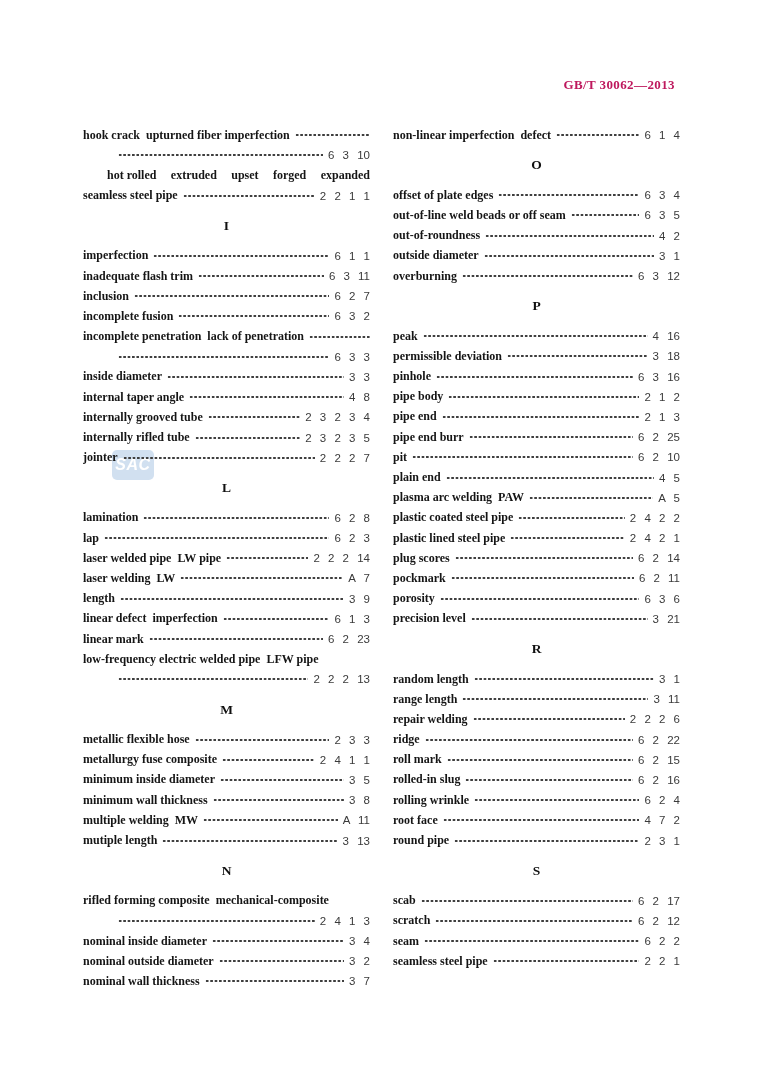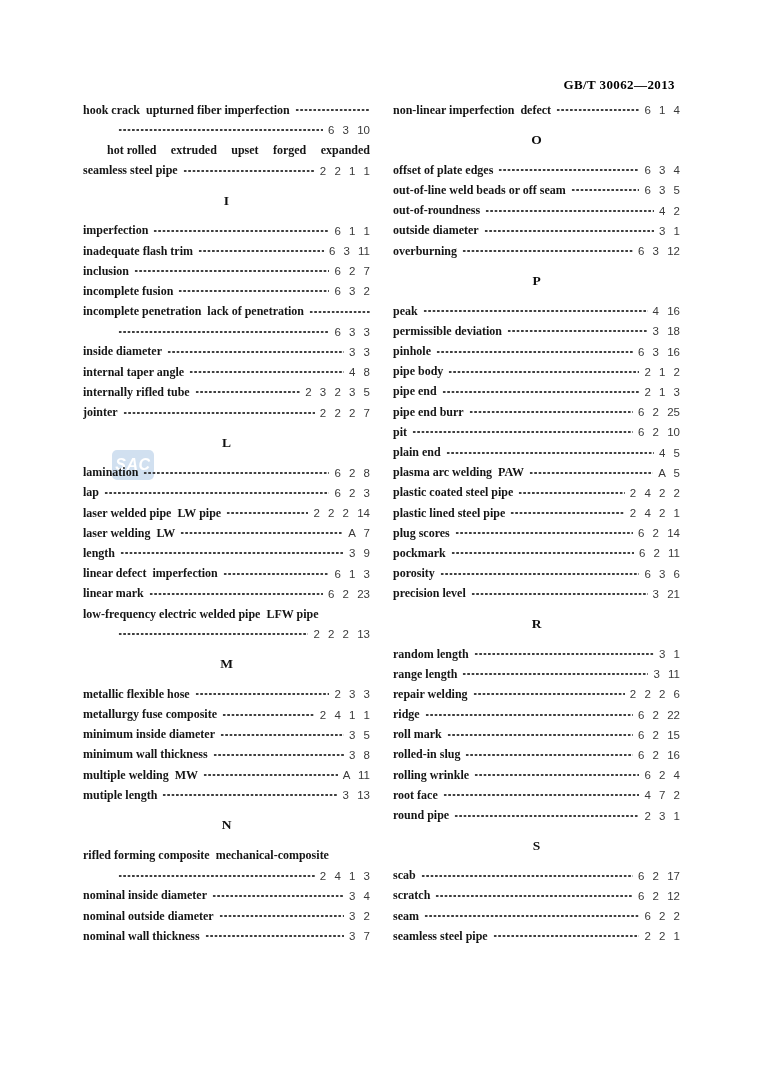--- a/index.html
+++ b/index.html
@@ -6,25 +6,25 @@
   body {
     width:759px; height:1073px;
     background:#ffffff;
     position:relative;
     overflow:hidden;
     font-family:"Liberation Serif", serif;
     color:#151515;
   }
   .page-header {
     position:absolute; top:77px; right:84px;
-    font-weight:bold; font-size:13px; letter-spacing:0.4px; color:#000000;
+    font-weight:bold; font-size:13px; letter-spacing:0.4px; color:#be185d;
     white-space:pre;
   }
   .columns {
-    position:absolute; top:100px; left:83px; width:597px;
+    position:absolute; top:125px; left:83px; width:597px;
     display:flex; gap:23px;
   }
   .col { width:287px; }
   .row {
     display:flex; align-items:center;
     height:20.2px; overflow:hidden;
   }
   .row.cont { padding-left:30px; }
   .row.just { justify-content:space-between;padding-left:24px; }
   .term {
@@ -119,20 +119,25 @@
         <span class="term">inside diameter</span>
         <span class="leader"></span>
         <span class="ref">3 3</span>
       </div>
       <div class="row">
         <span class="term">internal taper angle</span>
         <span class="leader"></span>
         <span class="ref">4 8</span>
       </div>
       <div class="row">
+        <span class="term">internally grooved tube</span>
+        <span class="leader"></span>
+        <span class="ref">2 3 2 3 4</span>
+      </div>
+      <div class="row">
         <span class="term">internally rifled tube</span>
         <span class="leader"></span>
         <span class="ref">2 3 2 3 5</span>
       </div>
       <div class="row">
         <span class="term">jointer</span>
         <span class="leader"></span>
         <span class="ref">2 2 2 7</span>
       </div>
       <div class="letter">L</div>

